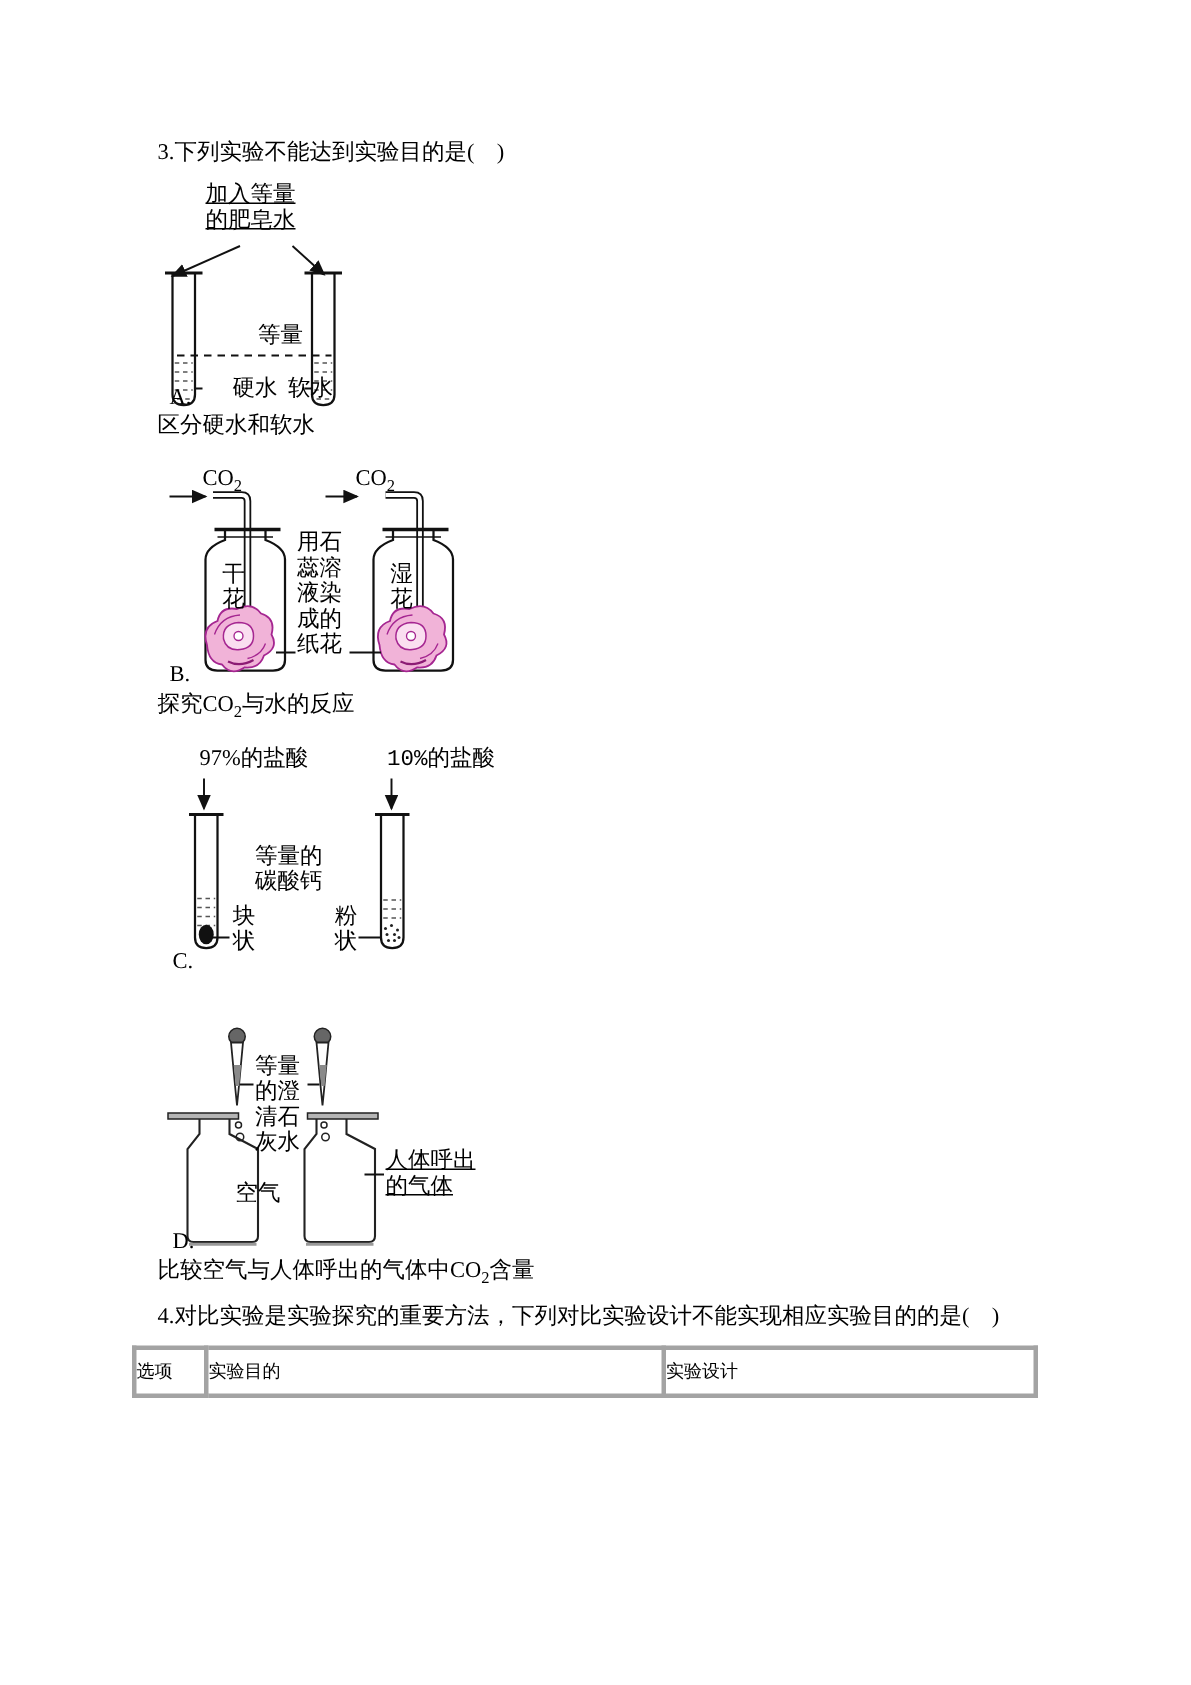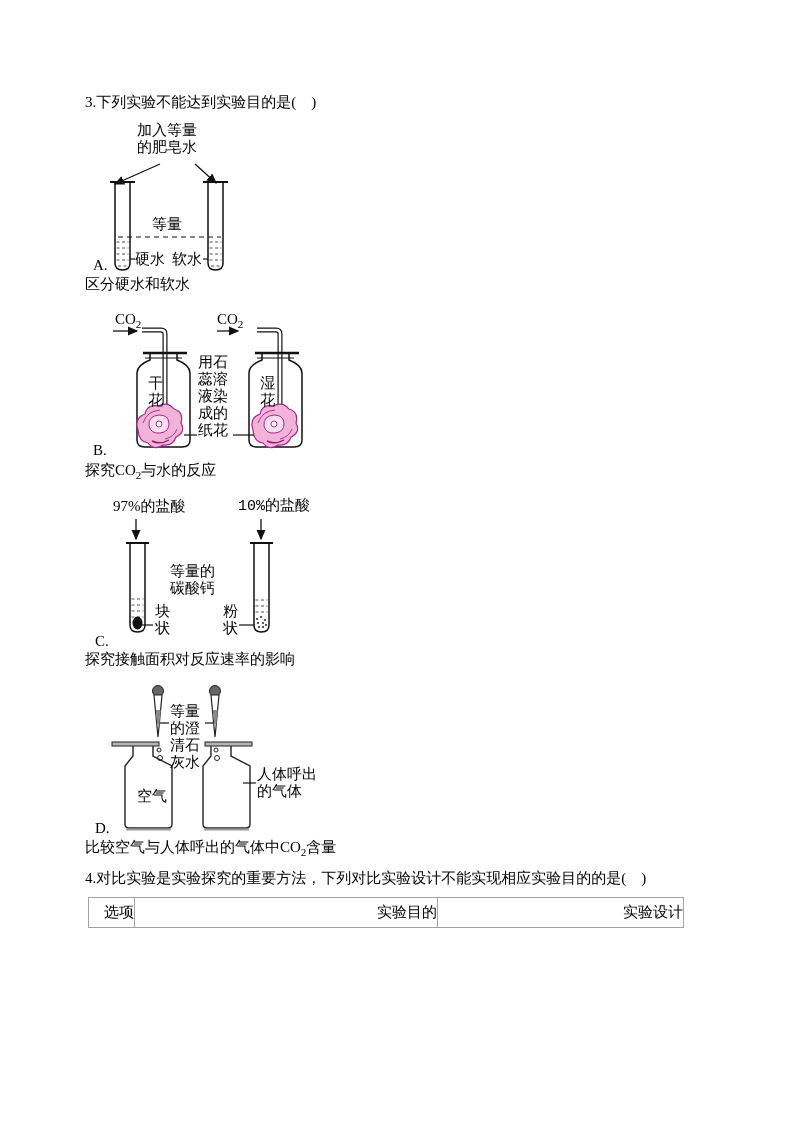--- a/index.html
+++ b/index.html
@@ -2,33 +2,33 @@
 <html><head>
 <meta charset="utf-8">
 <style>
   html,body { margin:0; padding:0; background:#ffffff; }
   .page {
     position:relative; width:794px; height:1123px; background:#fff;
     font-family:"Liberation Serif","DejaVu Serif",serif; color:#000;
     overflow:hidden;
   }
   .abs { position:absolute; }
-  .txt { font-size:15px; line-height:17px; white-space:nowrap; }
+  .txt { font-size:15px; line-height:17px; white-space:nowrap;margin-left:20px; }
   .wrap { font-size:15px; line-height:17px; word-break:break-all; white-space:normal; }
   .w1 { width:1.15em;text-align:center; }
   .w2 { width:2.15em; }
   .w3 { width:3.2em; }
-  .w4 { width:4.25em; }
+  .w4 { width:4.25em;text-decoration:underline; }
   sub.s2 { font-size:11px; line-height:0; }
   .sec { position:absolute; }
   .sec svg { position:absolute; left:0; top:0; }
   table.q4 { position:absolute; left:88px; top:897px; border-collapse:collapse; table-layout:fixed; }
   table.q4 th {
-    border:1px solid #a3a3a3; font-weight:normal; font-size:15px;
-    height:29px; padding:0; text-align:right; vertical-align:middle;
+    border:3px solid #a3a3a3; font-weight:normal; font-size:12px;
+    height:29px; padding:0; text-align:left; vertical-align:middle;
   }
   .colA { width:45px; } .colB { width:302px; } .colC { width:245px; }
 </style>
 </head>
 <body>
 
 <div class="page">
 
   <div class="abs txt" style="left:85px; top:94px;">3.下列实验不能达到实验目的是(　)</div>
 
@@ -179,21 +179,20 @@
         <line x1="57" y1="130" x2="68" y2="130"></line>
         <line x1="154" y1="130" x2="169" y2="130"></line>
       </g>
     </svg>
     <div class="abs txt" style="left:28px; top:3px;">97%的盐酸</div>
     <div class="abs txt" style="left:153px; top:3px;font-family:Liberation Mono, monospace;">10%的盐酸</div>
     <div class="abs wrap w3" style="left:85px; top:68px;">等量的碳酸钙</div>
     <div class="abs wrap w1" style="left:69px; top:108px;">块状</div>
     <div class="abs wrap w1" style="left:137px; top:108px;">粉状</div>
     <div class="abs txt" style="left:10px; top:138px;">C.</div>
-    <div class="abs txt" style="left:0px; top:156px;">探究接触面积对反应速率的影响</div>
   </div>
 
   <div class="sec" style="left:85px; top:682px; width:290px; height:178px;">
     <svg width="290" height="178" viewBox="0 0 290 178">
       <g>
         <circle cx="73" cy="9" r="5.5" fill="#666" stroke="#222" stroke-width="1"></circle>
         <path d="M69,13 L77,13 L74,45 L73,55 L72,45 Z" fill="#fff" stroke="#222" stroke-width="1.2"></path>
         <path d="M70.8,28 L75.8,28 L74.4,42 L72.2,42 Z" fill="#8a8a8a" stroke="none"></path>
       </g>
       <g>

